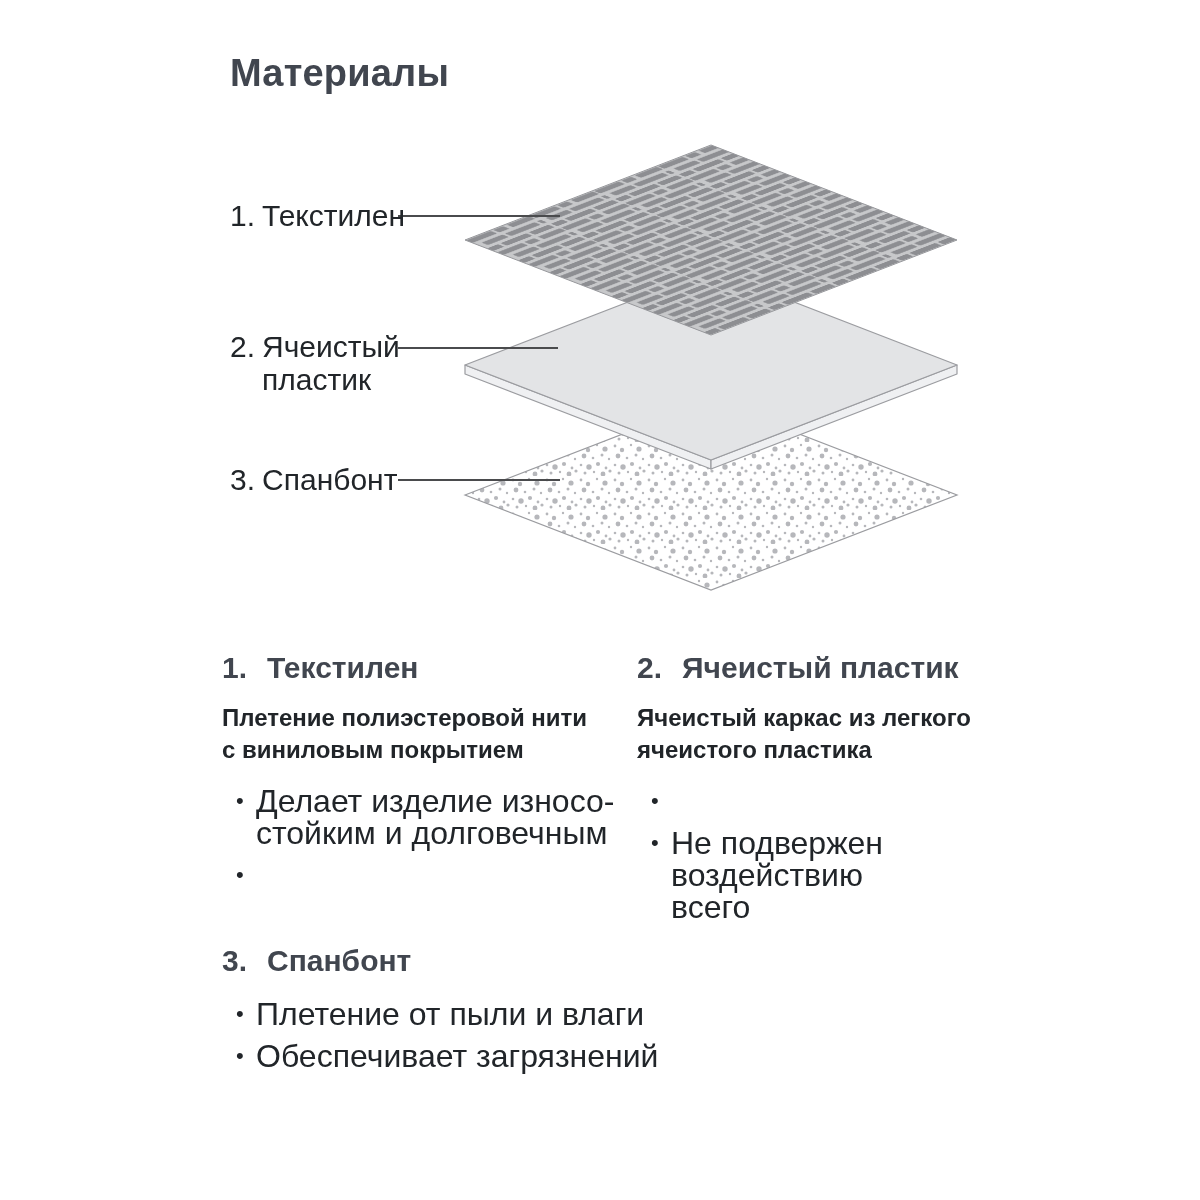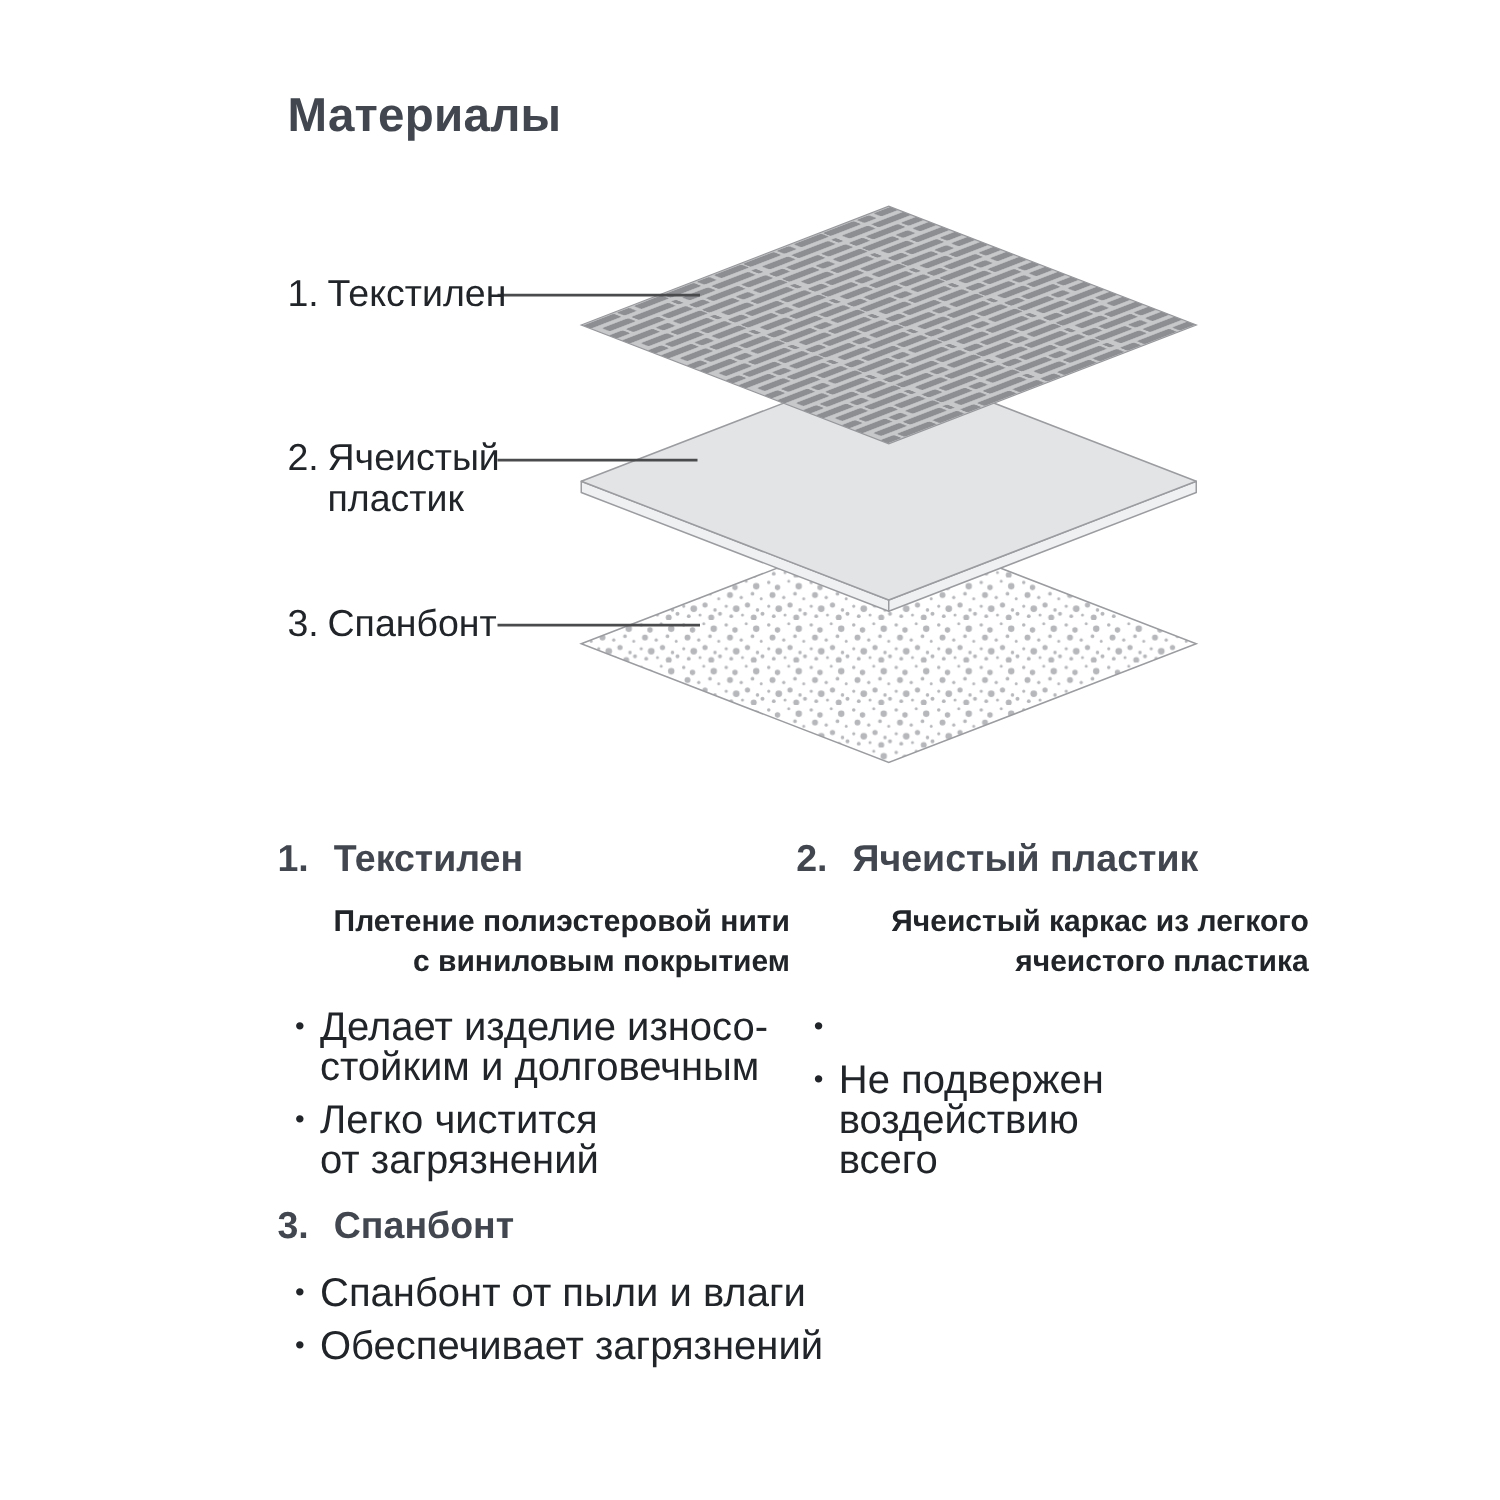--- a/index.html
+++ b/index.html
@@ -16,21 +16,21 @@
   }
   *{margin:0;padding:0;box-sizing:border-box;}
   html,body{width:1200px;height:1200px;}
   body{
     background:var(--background);
     font-family:"Liberation Sans","DejaVu Sans",sans-serif;
     color:var(--body-text);
     position:relative;
     overflow:hidden;
   }
-  .page{position:absolute;inset:0;margin-top:20px;}
+  .page{position:absolute;inset:0;}
   .page-title{
     position:absolute;left:230px;top:52px;
     font-size:38px;font-weight:700;color:var(--title-text);
     letter-spacing:.2px;
   }
   svg.diagram{position:absolute;left:0;top:0;width:1200px;height:1200px;}
 
   
   .layer-label{
     position:absolute;display:flex;gap:7px;
@@ -47,21 +47,21 @@
   #section-1{left:222px;top:650px;width:410px;}
   #section-2{left:637px;top:650px;width:410px;}
   #section-3{left:222px;top:943px;width:440px;}
   .sec-heading{
     display:flex;gap:20px;
     font-size:30px;line-height:36px;font-weight:700;color:var(--title-text);
   }
   .sec-subtitle{
     margin-top:16px;
     font-size:24px;line-height:32px;font-weight:700;
-    color:var(--body-text);white-space:pre-line;text-align:right;
+    color:var(--body-text);white-space:pre-line;
   }
   .bullets{margin-top:19px;}
   .bullet-item{display:flex;margin:0 0 10px 14px;}
   .bullet-dot{flex:0 0 20px;font-size:22px;line-height:32px;color:var(--body-text);}
   .bullet-text{font-size:32px;line-height:32px;white-space:pre-line;color:var(--body-text);}
 </style>
 </head>
 <body>
 
 <div class="page">
@@ -149,22 +149,20 @@
     <div class="sec-subtitle">Плетение полиэстеровой нити
 с виниловым покрытием</div>
     <div class="bullets">
       <div class="bullet-item">
         <span class="bullet-dot">•</span>
         <span class="bullet-text">Делает изделие износо-
 стойким и долговечным</span>
       </div>
       <div class="bullet-item">
         <span class="bullet-dot">•</span>
-        <span class="bullet-text">Легко чистится
-от загрязнений</span>
       </div>
     </div>
   </section>
 
   <section class="section" id="section-2">
     <div class="sec-heading">
       <span>2.</span>
       <span>Ячеистый пластик</span>
     </div>
     <div class="sec-subtitle">Ячеистый каркас из легкого
@@ -182,21 +180,21 @@
   </section>
 
   <section class="section" id="section-3">
     <div class="sec-heading">
       <span>3.</span>
       <span>Спанбонт</span>
     </div>
     <div class="bullets">
       <div class="bullet-item">
         <span class="bullet-dot">•</span>
-        <span class="bullet-text">Спанбонт от пыли и влаги</span>
+        <span class="bullet-text">Плетение от пыли и влаги</span>
       </div>
       <div class="bullet-item">
         <span class="bullet-dot">•</span>
         <span class="bullet-text">Обеспечивает загрязнений</span>
       </div>
     </div>
   </section>
 
 </div>
 

